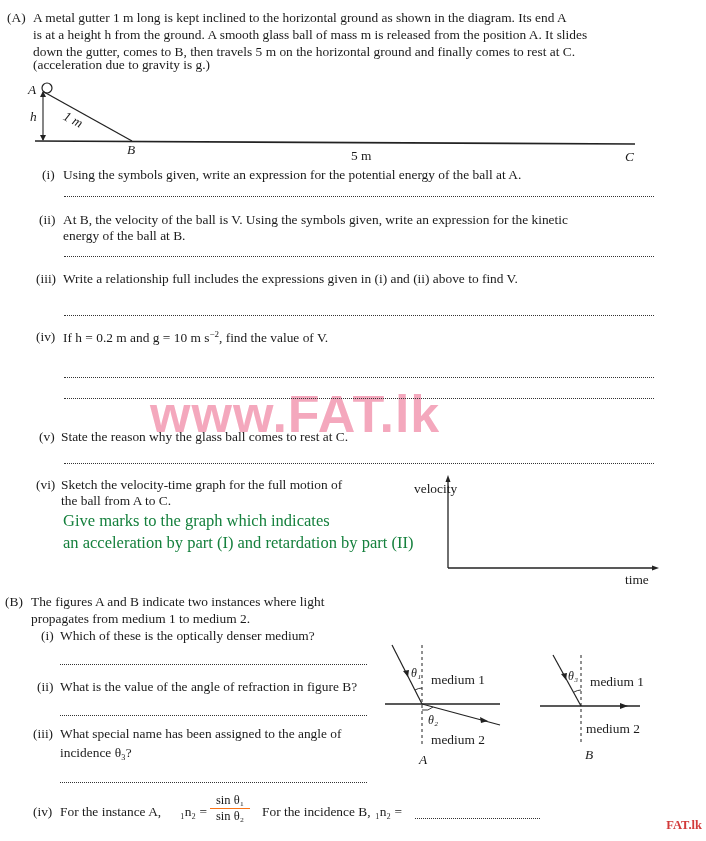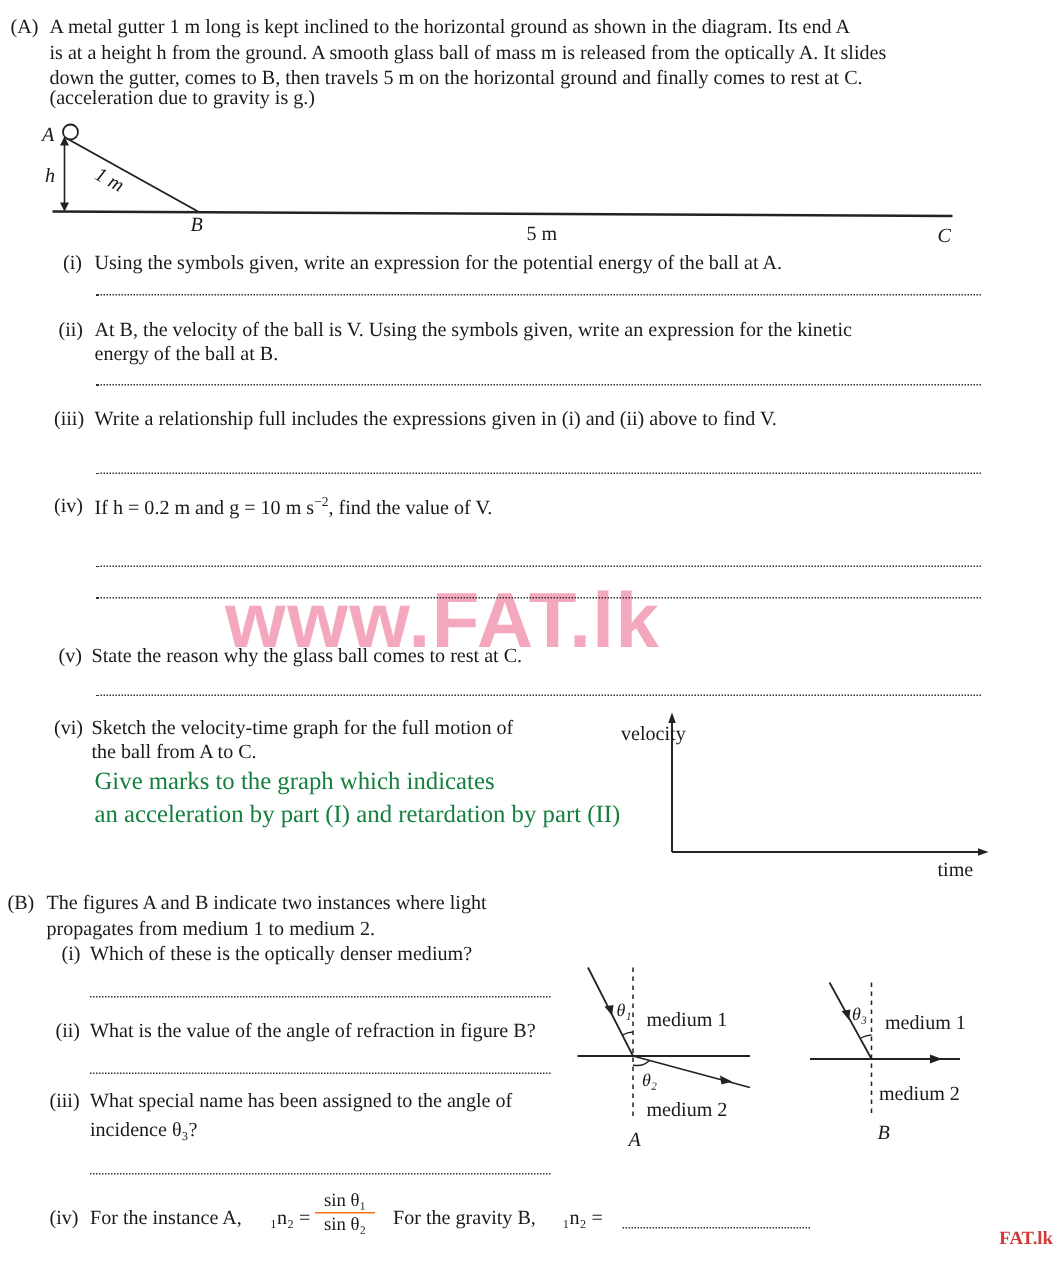--- a/index.html
+++ b/index.html
@@ -21,21 +21,21 @@
   .footer-mark { position: absolute; right: 4px; bottom: 8px; color: #d23a3a; font-size: 12.5px; font-weight: bold; }
   .big { font-size: 16.5px; color: #15803d; }
 </style>
 </head>
 <body>
 
 <div class="watermark">www.FAT.lk</div>
 
 <div class="line" style="left:7px; top:10px;">(A)</div>
 <div class="line" style="left:33px; top:10px;">A metal gutter 1 m long is kept inclined to the horizontal ground as shown in the diagram. Its end A</div>
-<div class="line" style="left:33px; top:27px;">is at a height h from the ground. A smooth glass ball of mass m is released from the optically A. It slides</div>
+<div class="line" style="left:33px; top:27px;">is at a height h from the ground. A smooth glass ball of mass m is released from the position A. It slides</div>
 <div class="line" style="left:33px; top:44px;">down the gutter, comes to B, then travels 5 m on the horizontal ground and finally comes to rest at C.</div>
 <div class="line" style="left:33px; top:57px;">(acceleration due to gravity is g.)</div>
 
 <svg class="abs" style="left:0; top:78px;" width="706" height="90">
   <circle cx="47" cy="10" r="5" fill="none" stroke="#222" stroke-width="1.2"></circle>
   <line x1="44" y1="14" x2="132" y2="63" stroke="#222" stroke-width="1.3"></line>
   <line x1="43" y1="14" x2="43" y2="62" stroke="#222" stroke-width="1.1"></line>
   <polygon points="43,13 40,19 46,19" fill="#222"></polygon>
   <polygon points="43,63 40,57 46,57" fill="#222"></polygon>
   <line x1="35" y1="63" x2="635" y2="66" stroke="#222" stroke-width="1.6"></line>
@@ -103,21 +103,21 @@
 <div class="line" style="left:60px; top:745px;">incidence θ₃?</div>
 <div class="dots" style="left:60px; width:307px; top:782px;"></div>
 
 <div class="line" style="left:33px; top:804px;">(iv)</div>
 <div class="line" style="left:60px; top:804px;">For the instance A, </div>
 <div class="line" style="left:180px; top:804px;">₁n₂ =</div>
 <div class="abs" style="left:210px; top:793px; width:40px; text-align:center;">
   <div style="font-size:12.5px; border-bottom:1px solid #f97316; line-height:15px;">sin θ₁</div>
   <div style="font-size:12.5px; line-height:15px;">sin θ₂</div>
 </div>
-<div class="line" style="left:262px; top:804px;">For the gravity B, </div>
+<div class="line" style="left:262px; top:804px;">For the incidence B, </div>
 <div class="line" style="left:375px; top:804px;">₁n₂ =</div>
 <div class="dots" style="left:415px; width:125px; top:818px;"></div>
 
 <svg class="abs" style="left:380px; top:640px;" width="326" height="130">
 
   <line x1="42" y1="5" x2="42" y2="105" stroke="#222" stroke-width="1" stroke-dasharray="3,3"></line>
   <line x1="5" y1="64" x2="120" y2="64" stroke="#222" stroke-width="1.3"></line>
   <line x1="12" y1="5" x2="42" y2="64" stroke="#222" stroke-width="1.2"></line>
   <polygon points="28,37 23,31 29,30" fill="#222"></polygon>
   <line x1="42" y1="64" x2="120" y2="85" stroke="#222" stroke-width="1.2"></line>

